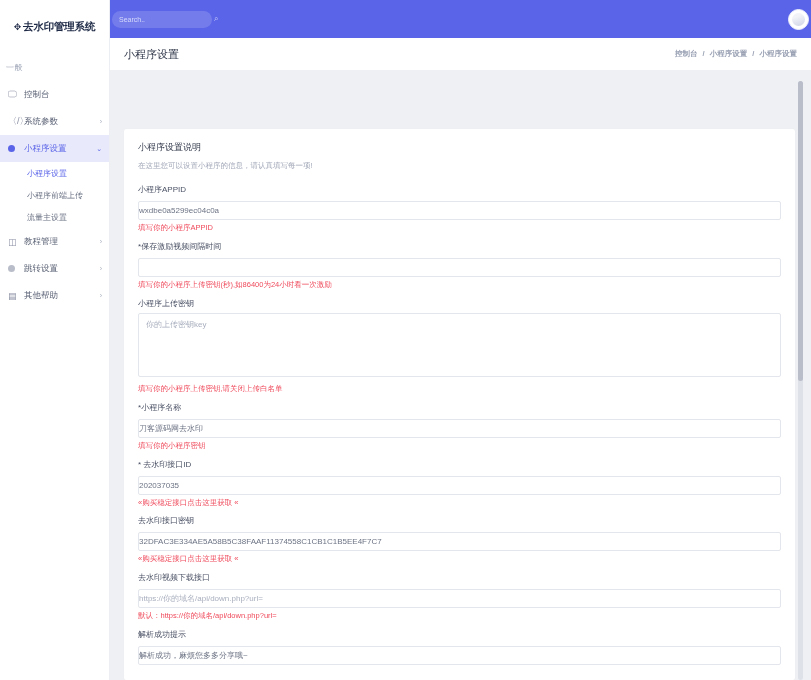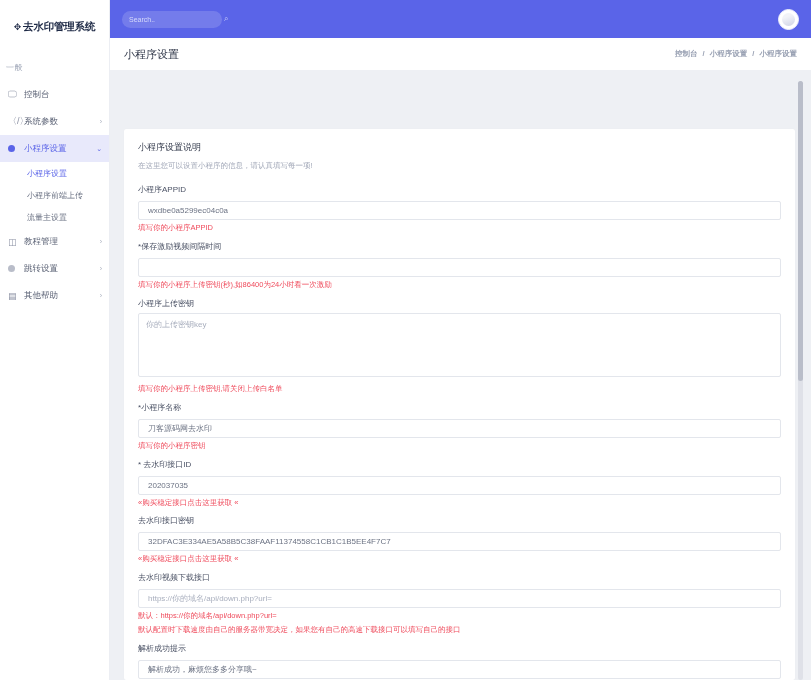--- a/index.html
+++ b/index.html
@@ -48,21 +48,21 @@
   .sub-item {
     font-size: 8px; color: #6a7183; height: 22px; display: flex; align-items: center;
     padding-left: 27px; cursor: pointer;
   }
   .sub-item.active { color: #5a64e8; }
 
   
   .main { flex: 1; display: flex; flex-direction: column; min-width: 0; }
   .topbar {
     height: 38px; background: #5a64e8; display: flex; align-items: center;
-    padding: 0 12px; flex: 0 0 38px;
+    padding: 0 2px; flex: 0 0 38px;
   }
   .search-box {
     width: 100px; height: 17px; background: rgba(255,255,255,0.16);
     border-radius: 9px; display: flex; align-items: center;
     padding: 0 7px; gap: 4px;
   }
   .search-box input {
     border: none; background: transparent; outline: none; flex: 1;
     color: #ffffff; font-size: 7px; font-family: inherit;
   }
@@ -99,21 +99,21 @@
     margin-top: 48px;
   }
   .card-title { font-size: 9px; color: #333a4c; margin-bottom: 7px; }
   .card-desc { font-size: 7.5px; color: #a2a8b8; margin-bottom: 13px; }
 
   .field { margin-bottom: 7px; }
   .flabel { font-size: 8px; color: #4a5164; margin-bottom: 4px; }
   .flabel .req { color: #4a5164; }
   .finput {
     width: 100%; height: 19px; border: 1px solid #e3e6ec; border-radius: 2px;
-    font-size: 8px; color: #6c7384; padding: 0 9px; outline: none;
+    font-size: 8px; color: #6c7384; padding: 0 0; outline: none;
     font-family: inherit; background: #fff;
   }
   .finput::placeholder { color: #a9afbe; }
   textarea.finput {
     height: 64px; padding: 5px 7px; resize: none; line-height: 1.5;
   }
   .hint {
     font-size: 7.5px; color: #ef4b5c; margin-top: 3px; line-height: 1.45;
   }
   .scrollbar {
@@ -250,21 +250,20 @@
         <div class="field">
           <div class="flabel">去水印接口密钥</div>
           <input class="finput" value="32DFAC3E334AE5A58B5C38FAAF11374558C1CB1C1B5EE4F7C7" style="">
           <div class="hint">«购买稳定接口点击这里获取 «</div>
         </div>
 
         <div class="field">
           <div class="flabel">去水印视频下载接口</div>
           <input class="finput" placeholder="https://你的域名/api/down.php?url=" style="">
           <div class="hint">默认：https://你的域名/api/down.php?url=</div>
-          <div class="hint">默认配置时下载速度由自己的服务器带宽决定，如果您有自己的高速下载接口可以填写自己的接口</div>
         </div>
 
 
         <div class="field">
           <div class="flabel">解析成功提示</div>
           <input class="finput" value="解析成功，麻烦您多多分享哦~" style="">
         </div>
       </div>
       <div class="scrollbar">
         <div class="thumb"></div>

